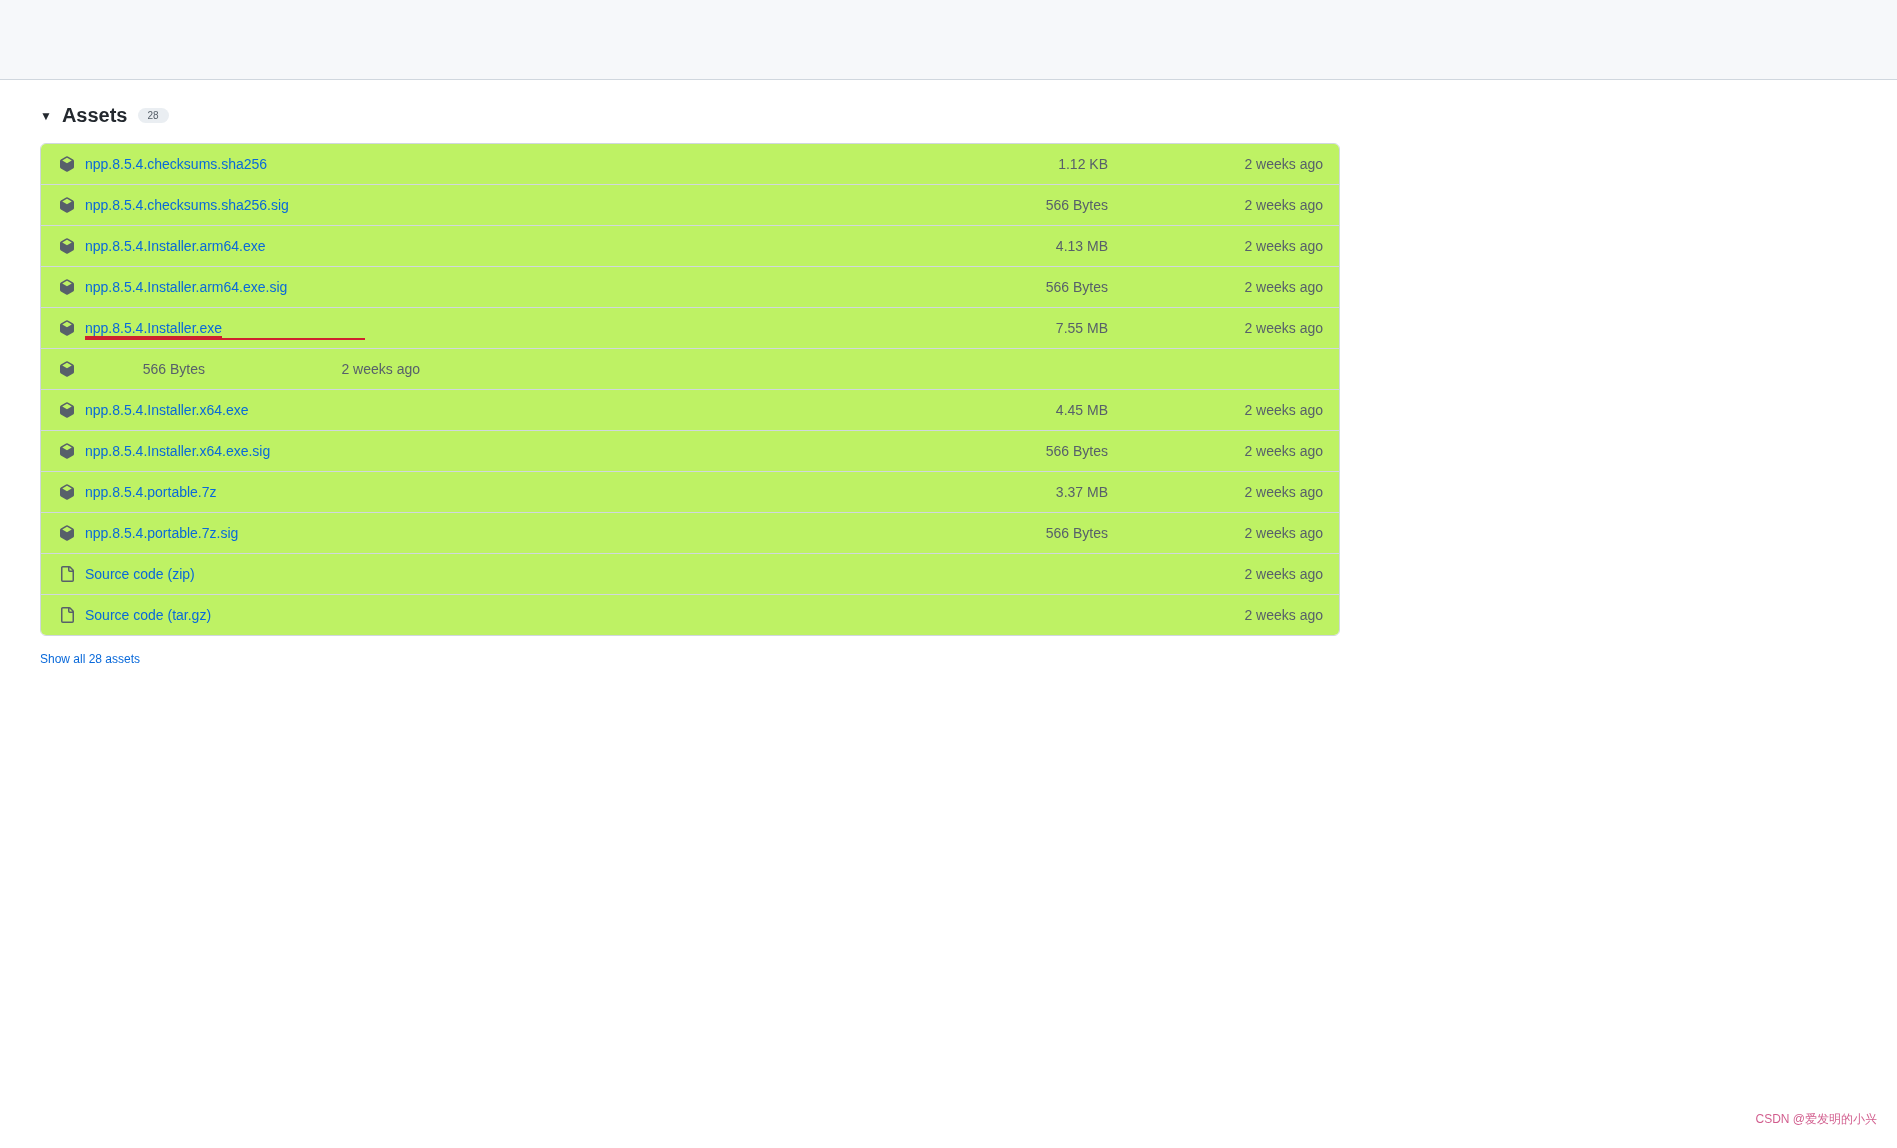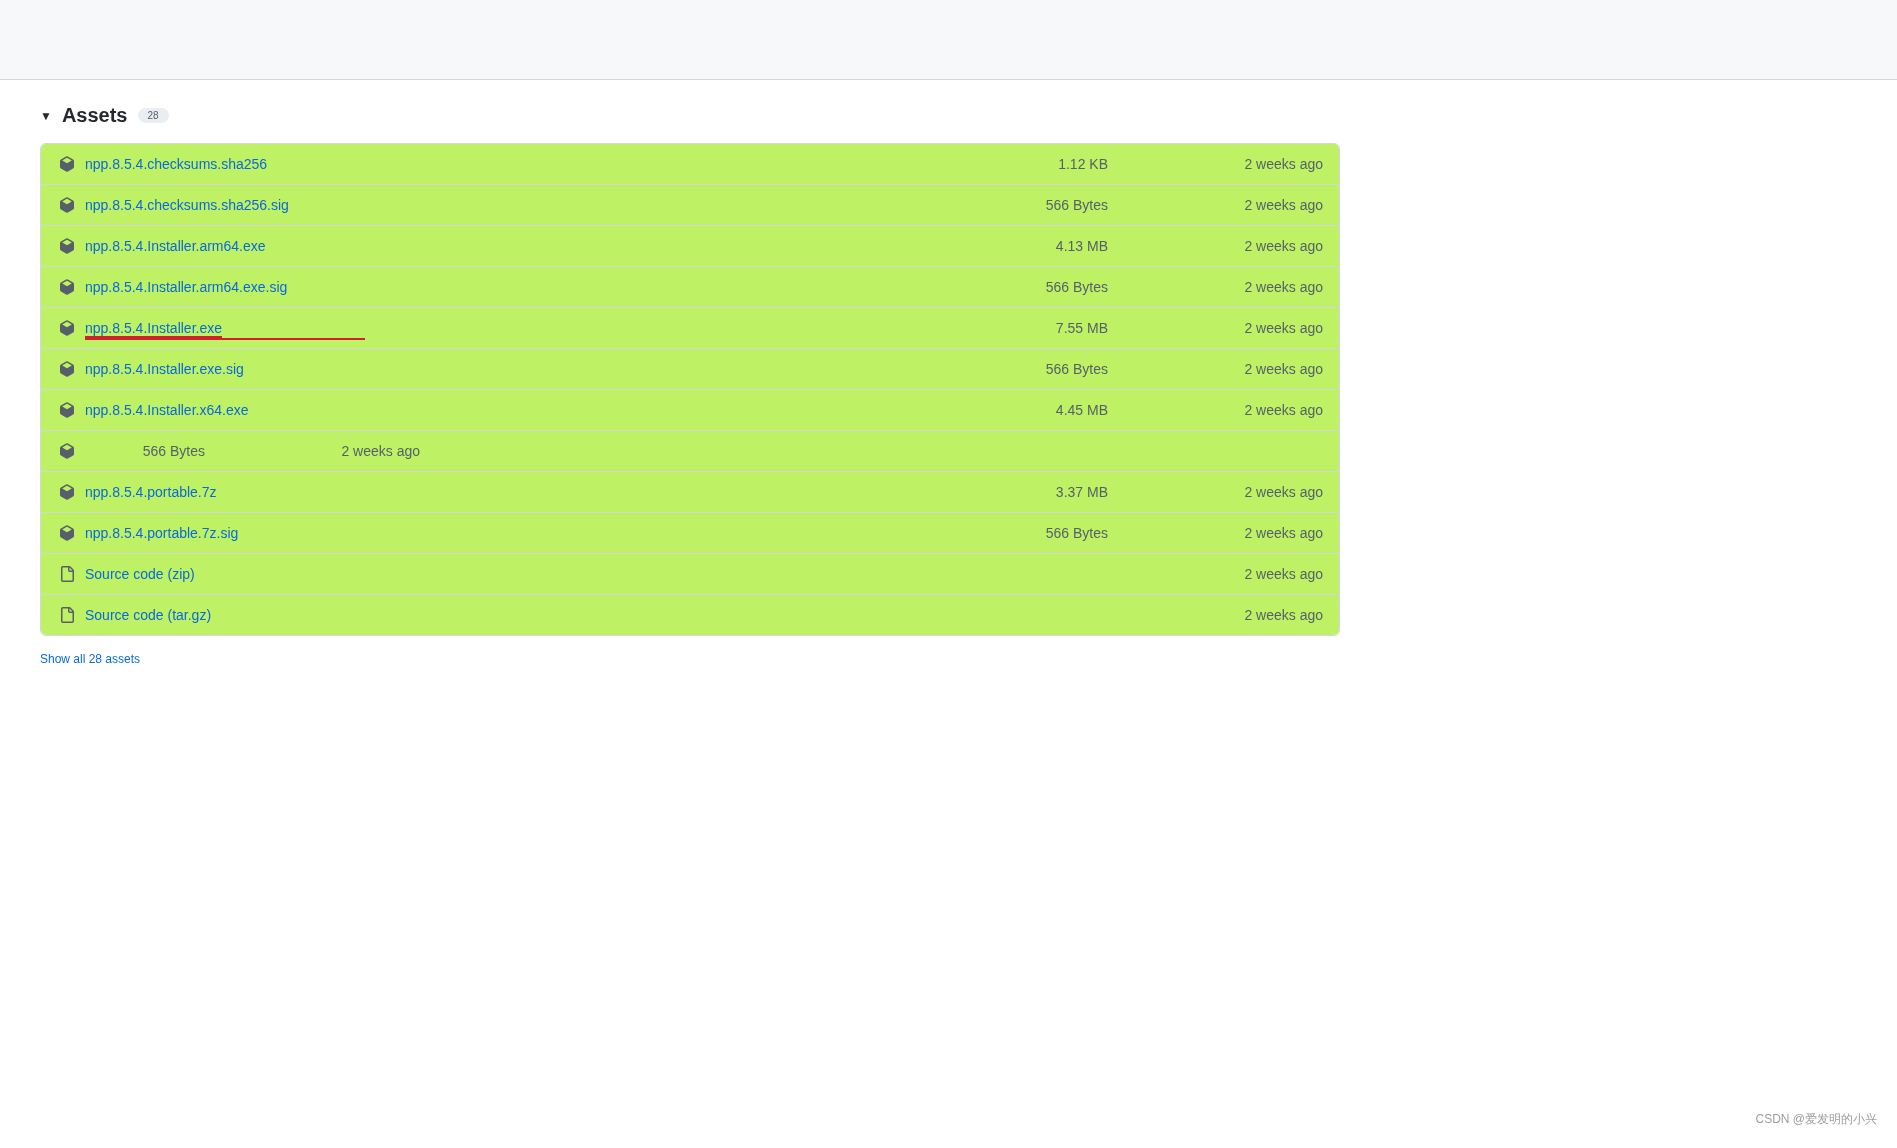--- a/index.html
+++ b/index.html
@@ -130,21 +130,21 @@
       color: #0969da;
       font-size: 12px;
       text-decoration: none;
       cursor: pointer;
     }
 
     .watermark {
       position: fixed;
       bottom: 20px;
       right: 20px;
-      color: #737373;
+      color: #be185d;
       font-size: 12px;
       opacity: 0.7;
       margin-top: 32px;
     }
 
     
     .cube-icon {
       width: 16px;
       height: 16px;
     }
@@ -231,40 +231,40 @@
           <span class="asset-size">7.55 MB</span>
           <span class="asset-time">2 weeks ago</span>
           <div class="red-underline"></div>
         </div>
         <div class="asset-row">
           <span class="asset-icon">
             <svg class="cube-icon" viewBox="0 0 16 16" fill="#57606a" xmlns="http://www.w3.org/2000/svg">
         <path d="M8.878.392a1.75 1.75 0 0 0-1.756 0l-5.25 3.045A1.75 1.75 0 0 0 1 4.951v6.098c0 .624.332 1.2.872 1.514l5.25 3.045a1.75 1.75 0 0 0 1.756 0l5.25-3.045c.54-.313.872-.89.872-1.514V4.951c0-.624-.332-1.2-.872-1.514L8.878.392zM7.875 1.69a.25.25 0 0 1 .25 0l4.63 2.685L8 7.133 3.245 4.375l4.63-2.685zM2.5 5.677v5.372c0 .09.047.171.125.216l4.625 2.683V8.432L2.5 5.677zm6.25 8.271 4.625-2.683a.25.25 0 0 0 .125-.216V5.677L8.75 8.432v5.516z"></path>
       </svg>
           </span>
-          <a class="asset-name" href="#">npp.8.5.4.Installer.exe.sig</a>
           <span class="asset-size">566 Bytes</span>
           <span class="asset-time">2 weeks ago</span>
         </div>
         <div class="asset-row">
           <span class="asset-icon">
             <svg class="cube-icon" viewBox="0 0 16 16" fill="#57606a" xmlns="http://www.w3.org/2000/svg">
         <path d="M8.878.392a1.75 1.75 0 0 0-1.756 0l-5.25 3.045A1.75 1.75 0 0 0 1 4.951v6.098c0 .624.332 1.2.872 1.514l5.25 3.045a1.75 1.75 0 0 0 1.756 0l5.25-3.045c.54-.313.872-.89.872-1.514V4.951c0-.624-.332-1.2-.872-1.514L8.878.392zM7.875 1.69a.25.25 0 0 1 .25 0l4.63 2.685L8 7.133 3.245 4.375l4.63-2.685zM2.5 5.677v5.372c0 .09.047.171.125.216l4.625 2.683V8.432L2.5 5.677zm6.25 8.271 4.625-2.683a.25.25 0 0 0 .125-.216V5.677L8.75 8.432v5.516z"></path>
       </svg>
           </span>
           <a class="asset-name" href="#">npp.8.5.4.Installer.x64.exe</a>
           <span class="asset-size">4.45 MB</span>
           <span class="asset-time">2 weeks ago</span>
         </div>
         <div class="asset-row">
           <span class="asset-icon">
             <svg class="cube-icon" viewBox="0 0 16 16" fill="#57606a" xmlns="http://www.w3.org/2000/svg">
         <path d="M8.878.392a1.75 1.75 0 0 0-1.756 0l-5.25 3.045A1.75 1.75 0 0 0 1 4.951v6.098c0 .624.332 1.2.872 1.514l5.25 3.045a1.75 1.75 0 0 0 1.756 0l5.25-3.045c.54-.313.872-.89.872-1.514V4.951c0-.624-.332-1.2-.872-1.514L8.878.392zM7.875 1.69a.25.25 0 0 1 .25 0l4.63 2.685L8 7.133 3.245 4.375l4.63-2.685zM2.5 5.677v5.372c0 .09.047.171.125.216l4.625 2.683V8.432L2.5 5.677zm6.25 8.271 4.625-2.683a.25.25 0 0 0 .125-.216V5.677L8.75 8.432v5.516z"></path>
       </svg>
           </span>
+          <a class="asset-name" href="#">npp.8.5.4.Installer.x64.exe.sig</a>
           <span class="asset-size">566 Bytes</span>
           <span class="asset-time">2 weeks ago</span>
         </div>
         <div class="asset-row">
           <span class="asset-icon">
             <svg class="cube-icon" viewBox="0 0 16 16" fill="#57606a" xmlns="http://www.w3.org/2000/svg">
         <path d="M8.878.392a1.75 1.75 0 0 0-1.756 0l-5.25 3.045A1.75 1.75 0 0 0 1 4.951v6.098c0 .624.332 1.2.872 1.514l5.25 3.045a1.75 1.75 0 0 0 1.756 0l5.25-3.045c.54-.313.872-.89.872-1.514V4.951c0-.624-.332-1.2-.872-1.514L8.878.392zM7.875 1.69a.25.25 0 0 1 .25 0l4.63 2.685L8 7.133 3.245 4.375l4.63-2.685zM2.5 5.677v5.372c0 .09.047.171.125.216l4.625 2.683V8.432L2.5 5.677zm6.25 8.271 4.625-2.683a.25.25 0 0 0 .125-.216V5.677L8.75 8.432v5.516z"></path>
       </svg>
           </span>
           <a class="asset-name" href="#">npp.8.5.4.portable.7z</a>

